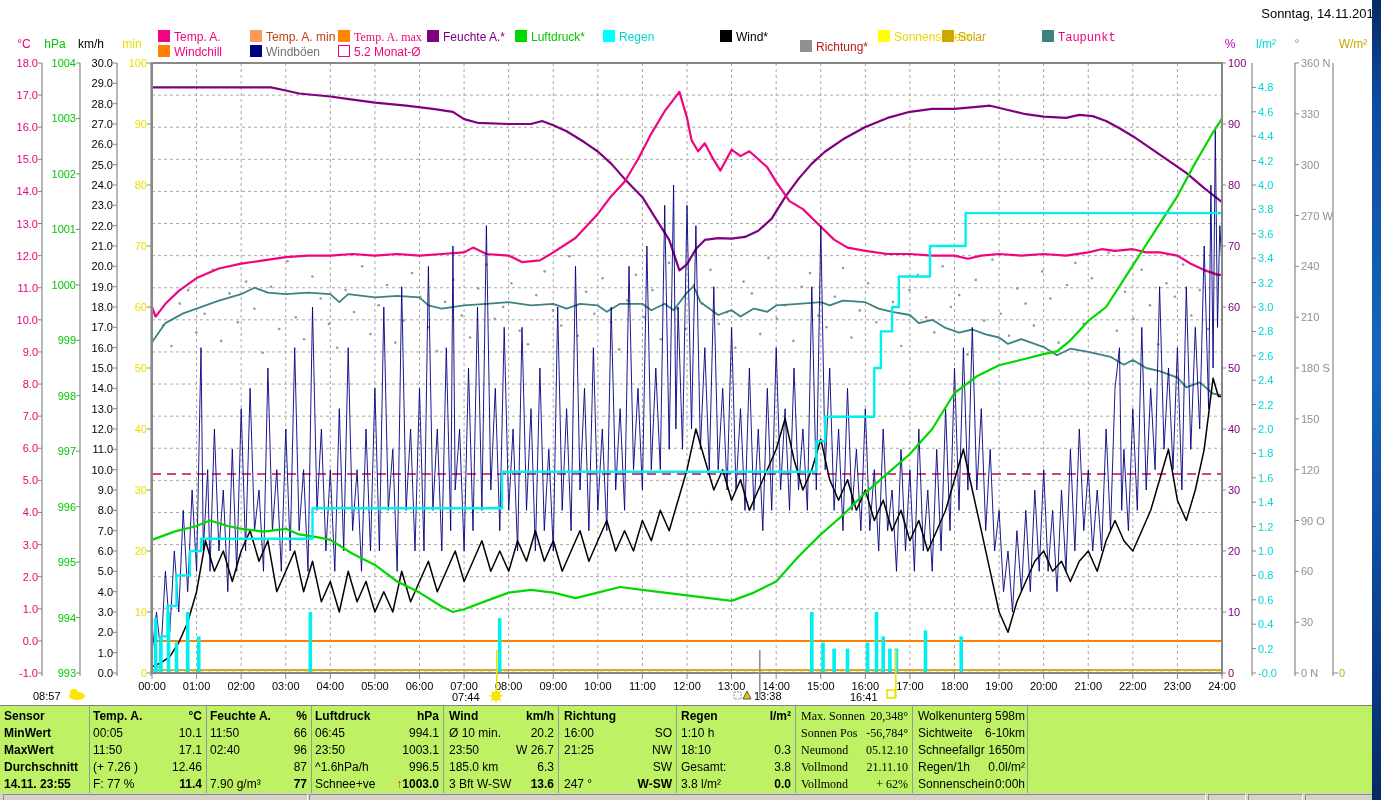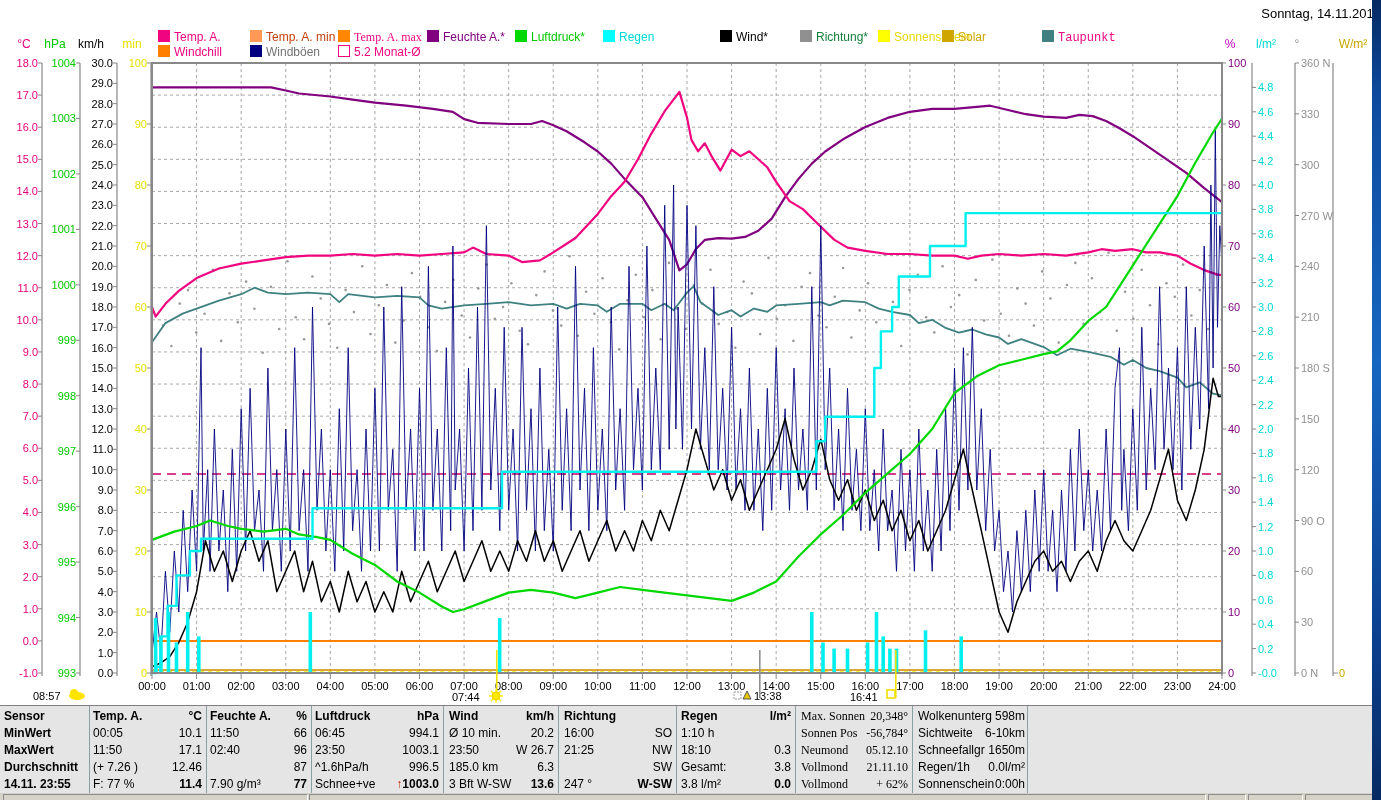--- a/index.html
+++ b/index.html
@@ -6,21 +6,21 @@
   #app{position:relative;width:1381px;height:800px;overflow:hidden;background:#ffffff;
        font-family:"Liberation Sans",sans-serif;color:#000;}
   #page-title{position:absolute;top:6px;left:0;width:1381px;text-align:right;
        font-size:13px;color:#000;}
   .legend-item{position:absolute;height:12px;font-size:12px;line-height:12px;white-space:nowrap;}
   .legend-item .box{display:inline-block;width:10px;height:10px;margin-right:4px;
        vertical-align:-1px;border:1px solid #555;}
   .legend-item .box.outline{background:#fff !important;border:1px solid #f0047f;}
   #chart{position:absolute;left:0;top:0;}
   #stats-panel{position:absolute;left:0;top:705px;width:1372px;height:88px;
-       background:#e5e5e5;border-top:1px solid #808080;font-size:12px;}
+       background:#bef264;border-top:1px solid #808080;font-size:12px;}
   .tsep{position:absolute;top:0;width:1px;height:88px;background:#8aa0a0;}
   .tcol{position:absolute;top:0;}
   .trow{display:flex;justify-content:space-between;height:17px;line-height:17px;white-space:nowrap;}
   .trow.first{margin-top:2px;}
   .b{font-weight:bold;}
   .arrow-up{color:#cc2200;font-weight:bold;}
   #status-bar{position:absolute;left:0;top:793px;width:1381px;height:7px;background:#d6d2c8;}
   .status-seg{position:absolute;top:1px;height:9px;background:#d6d2c8;
        border-top:1px solid #8c8c8c;border-left:1px solid #8c8c8c;
        border-right:1px solid #ffffff;}
@@ -33,21 +33,21 @@
 <div id="app">
   <div id="page-title">Sonntag, 14.11.2010</div>
   <div id="legend">
       <div class="legend-item" style="left: 158px; top: 30px; color: rgb(240, 4, 127);"><span class="box" style="background: rgb(240, 4, 127); border-color: rgb(240, 4, 127);"></span><span>Temp. A.</span></div>
       <div class="legend-item" style="left: 250px; top: 30px; color: #c2410c;"><span class="box" style="background: rgb(255, 153, 85); border-color: rgb(255, 153, 85);"></span><span>Temp. A. min</span></div>
       <div class="legend-item" style="left: 338px; top: 30px; color: rgb(240, 4, 127); font-family: Liberation Serif, serif;"><span class="box" style="background: rgb(255, 136, 0); border-color: rgb(255, 136, 0);"></span><span>Temp. A. max</span></div>
       <div class="legend-item" style="left: 427px; top: 30px; color: rgb(128, 0, 128);"><span class="box" style="background: rgb(128, 0, 128); border-color: rgb(128, 0, 128);"></span><span>Feuchte A.*</span></div>
       <div class="legend-item" style="left: 515px; top: 30px; color: rgb(0, 200, 0);"><span class="box" style="background: rgb(0, 216, 0); border-color: rgb(0, 216, 0);"></span><span>Luftdruck*</span></div>
       <div class="legend-item" style="left: 603px; top: 30px; color: rgb(0, 216, 216);"><span class="box" style="background: rgb(0, 255, 255); border-color: rgb(0, 255, 255);"></span><span>Regen</span></div>
       <div class="legend-item" style="left: 720px; top: 30px; color: rgb(0, 0, 0);"><span class="box" style="background: rgb(0, 0, 0); border-color: rgb(0, 0, 0);"></span><span>Wind*</span></div>
-      <div class="legend-item" style="left: 800px; top: 30px; color: #15803d;"><span class="box" style="background: rgb(144, 144, 144); border-color: rgb(144, 144, 144);"></span><span>Richtung*</span></div>
+      <div class="legend-item" style="left: 800px; top: 40px; color: #b91c1c;"><span class="box" style="background: rgb(144, 144, 144); border-color: rgb(144, 144, 144);"></span><span>Richtung*</span></div>
       <div class="legend-item" style="left: 878px; top: 30px; color: rgb(232, 216, 0);"><span class="box" style="background: rgb(255, 255, 0); border-color: rgb(255, 255, 0);"></span><span>Sonnenschein</span></div>
       <div class="legend-item" style="left: 942px; top: 30px; color: rgb(207, 166, 0);"><span class="box" style="background: rgb(207, 166, 0); border-color: rgb(207, 166, 0);"></span><span>Solar</span></div>
       <div class="legend-item" style="left: 1042px; top: 30px; color: rgb(240, 4, 127); font-family: Liberation Mono, monospace;"><span class="box" style="background: rgb(63, 128, 128); border-color: rgb(63, 128, 128);"></span><span>Taupunkt</span></div>
       <div class="legend-item" style="left: 158px; top: 45px; color: rgb(240, 4, 127);"><span class="box" style="background: rgb(255, 128, 0); border-color: rgb(255, 128, 0);"></span><span>Windchill</span></div>
       <div class="legend-item" style="left: 250px; top: 45px; color: #737373;"><span class="box" style="background: rgb(0, 0, 128); border-color: rgb(0, 0, 128);"></span><span>Windböen</span></div>
       <div class="legend-item" style="left: 338px; top: 45px; color: rgb(240, 4, 127);"><span class="box outline"></span><span>5.2 Monat-Ø</span></div>
     </div>
   <svg id="chart" width="1381" height="705">
       <path d="M196.58333333333334 63V673" stroke="#a8a8a8" stroke-width="1" fill="none" stroke-dasharray="3 3" stroke-linejoin="round" stroke-linecap="butt"></path>
       <path d="M241.16666666666669 63V673" stroke="#a8a8a8" stroke-width="1" fill="none" stroke-dasharray="3 3" stroke-linejoin="round" stroke-linecap="butt"></path>

